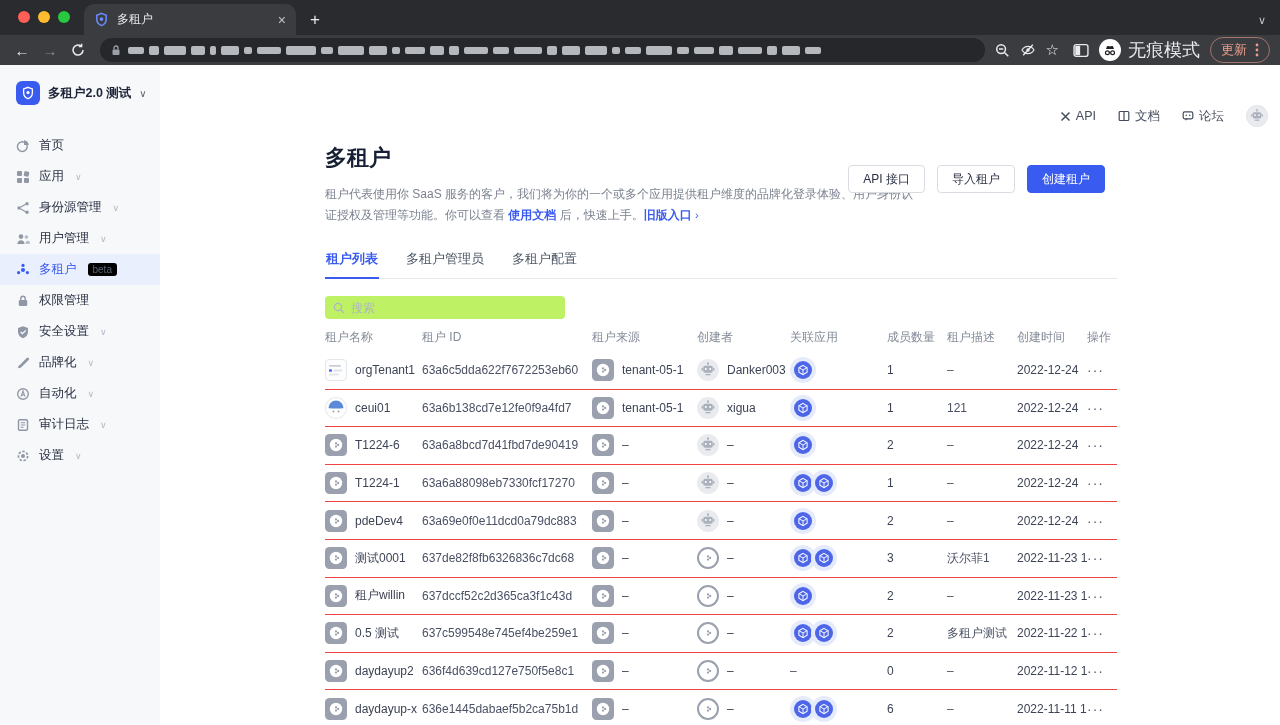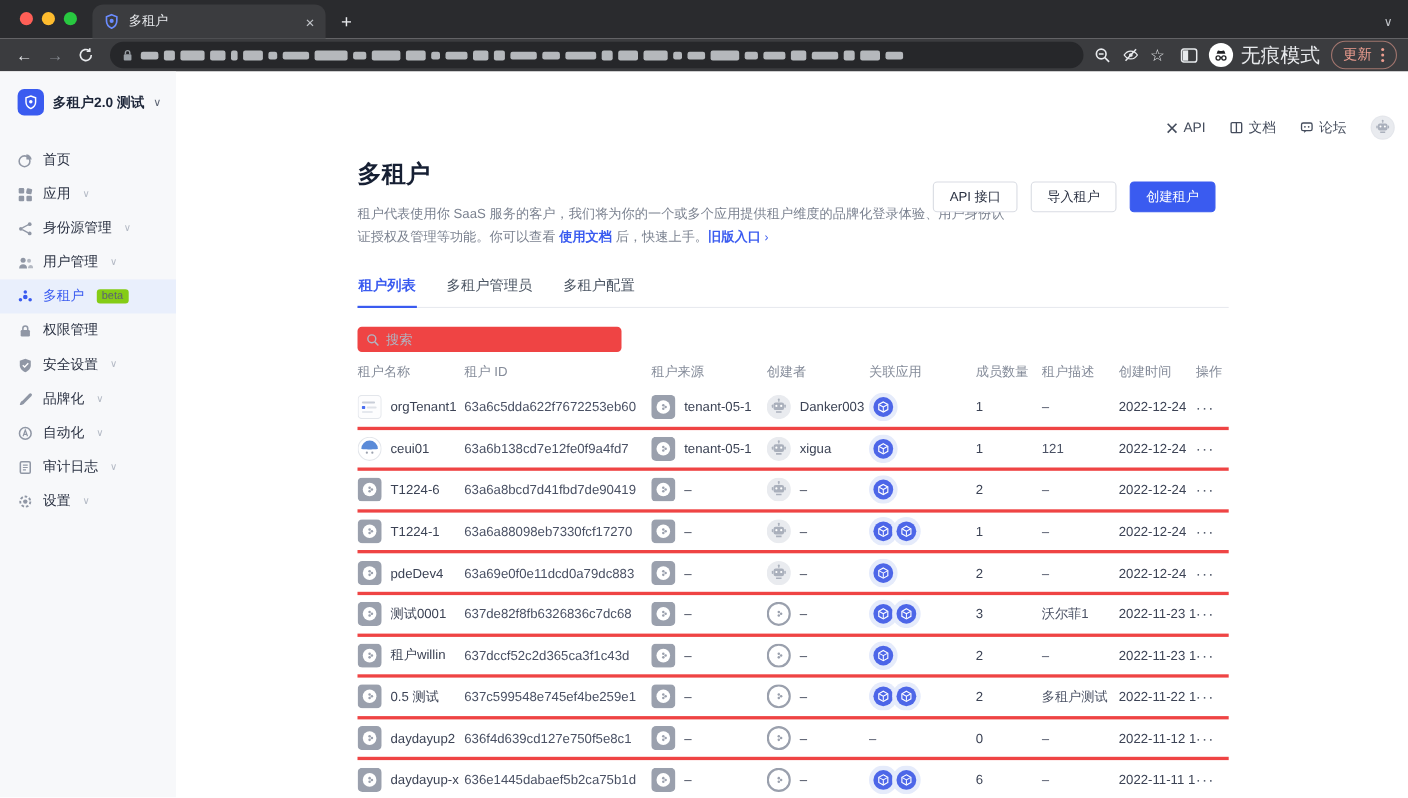--- a/index.html
+++ b/index.html
@@ -38,21 +38,21 @@
   .sidebar { width:160px; background:#f7f8fa; flex-shrink:0; padding-top:13px; }
   .workspace { display:flex; align-items:center; gap:8px; padding:0 16px; height:30px; margin-bottom:22px; }
   .ws-logo { width:24px; height:24px; border-radius:6px; background:#3a5bf0; display:flex; align-items:center; justify-content:center; flex-shrink:0; }
   .ws-name { font-size:12.5px; font-weight:bold; color:#1d2639; white-space:nowrap; }
   .ws-chevron { color:#5b6372; font-size:10px; }
   .side-item { display:flex; align-items:center; gap:9px; height:31px; padding:0 16px; font-size:12.5px; color:#2a3142; cursor:default;text-align:center; }
   .side-item .sicon { width:14px; height:14px; color:#9097a5; display:flex; align-items:center; flex-shrink:0; }
   .side-item.active { background:#e9effc; color:#3a5bf0; }
   .side-item.active .sicon { color:#3a5bf0; }
   .side-chevron { color:#b3b9c4; font-size:9px; margin-left:2px; }
-  .beta-badge { background:#84cc16; color:#5b6372; font-size:10px; border-radius:3px; padding:1px 5px; margin-left:2px; }
+  .beta-badge { background:#000000; color:#5b6372; font-size:10px; border-radius:3px; padding:1px 5px; margin-left:2px; }
 
   .main { flex:1; position:relative; background:#fff;margin-top:30px; }
   .utility { position:absolute; top:10px; right:12px; display:flex; align-items:center; gap:22px; }
   .util-link { display:flex; align-items:center; gap:5px; font-size:12.5px; color:#444c5c; }
   .util-link .uicon { color:#444c5c; display:flex; }
   .user-avatar { width:22px; height:22px; border-radius:50%; background:#e4e6eb; display:flex; align-items:center; justify-content:center; }
 
   .content { position:absolute; left:165px; top:0; width:792px; }
   .page-title { margin-top:48px; font-size:22px; font-weight:bold; color:#161f33; }
   .page-desc { margin-top:11px; width:600px; font-size:12px; line-height:21px; color:#7b8290; }
@@ -61,32 +61,32 @@
   .legacy-arrow { color:#3a5bf0; font-size:11px; }
   .header-actions { position:absolute; right:12px; top:70px; display:flex; gap:12px; }
   .btn { height:28px; padding:0 14px; font-size:12px; border-radius:4px; border:1px solid #d9dce3;
          background:#fff; color:#2a3142; display:flex; align-items:center; cursor:default; }
   .btn.primary { background:#3a5bf0; border-color:#3a5bf0; color:#fff; }
 
   .tabs { margin-top:18px; display:flex; gap:26px; border-bottom:1px solid #e8eaef; }
   .tab-item { font-size:13px; color:#4b5563; padding:6px 1px 9px; cursor:default; }
   .tab-item.active { color:#3a5bf0; font-weight:bold; border-bottom:2px solid #3a5bf0; margin-bottom:-1px; }
 
-  .search-box { margin-top:17px; width:240px; height:23px; background:#ef4444; border-radius:4px;
+  .search-box { margin-top:17px; width:240px; height:23px; background:#bef264; border-radius:4px;
                 display:flex; align-items:center; padding:0 8px; gap:6px; }
   .search-box svg { flex-shrink:0; }
   .search-box input { border:none; outline:none; background:transparent; font-size:12px; color:#2a3142; width:100%;
                       font-family:inherit; }
   .search-box input::placeholder { color:#b0b6c3; }
 
   .table { margin-top:4px; }
   .trow { display:grid; grid-template-columns:97px 170px 105px 93px 97px 60px 70px 70px 30px; align-items:center; }
   .thead { height:29px; }
   .thead > div { font-size:12px; color:#848b99; white-space:nowrap; overflow:hidden; }
-  .tbody .trow { height:37.6px; border-bottom:3px solid #ef4444; }
+  .tbody .trow { height:37.6px; border-bottom:1px solid #ef4444; }
   .cell { font-size:12px; color:#3c4355; white-space:nowrap; overflow:hidden; display:flex; align-items:center; gap:8px; }
   .cell.id { color:#4a5164; }
   .cell.dash { color:#4a5164; }
   .tenant-logo { width:22px; height:22px; flex-shrink:0; }
   .avatar22 { width:22px; height:22px; flex-shrink:0; }
   .apps-wrap { display:flex; align-items:center; }
   .halo { width:26px; height:26px; border-radius:50%; background:#e5ebfb; display:flex; align-items:center; justify-content:center; flex-shrink:0; }
   .halo + .halo { margin-left:-13px; position:relative; z-index:1; }
   .app-dot { width:18px; height:18px; border-radius:50%; background:#4d66e8; display:flex; align-items:center; justify-content:center; }
   .action-cell { font-size:14px; color:#555d6e; letter-spacing:1px; cursor:default; }

